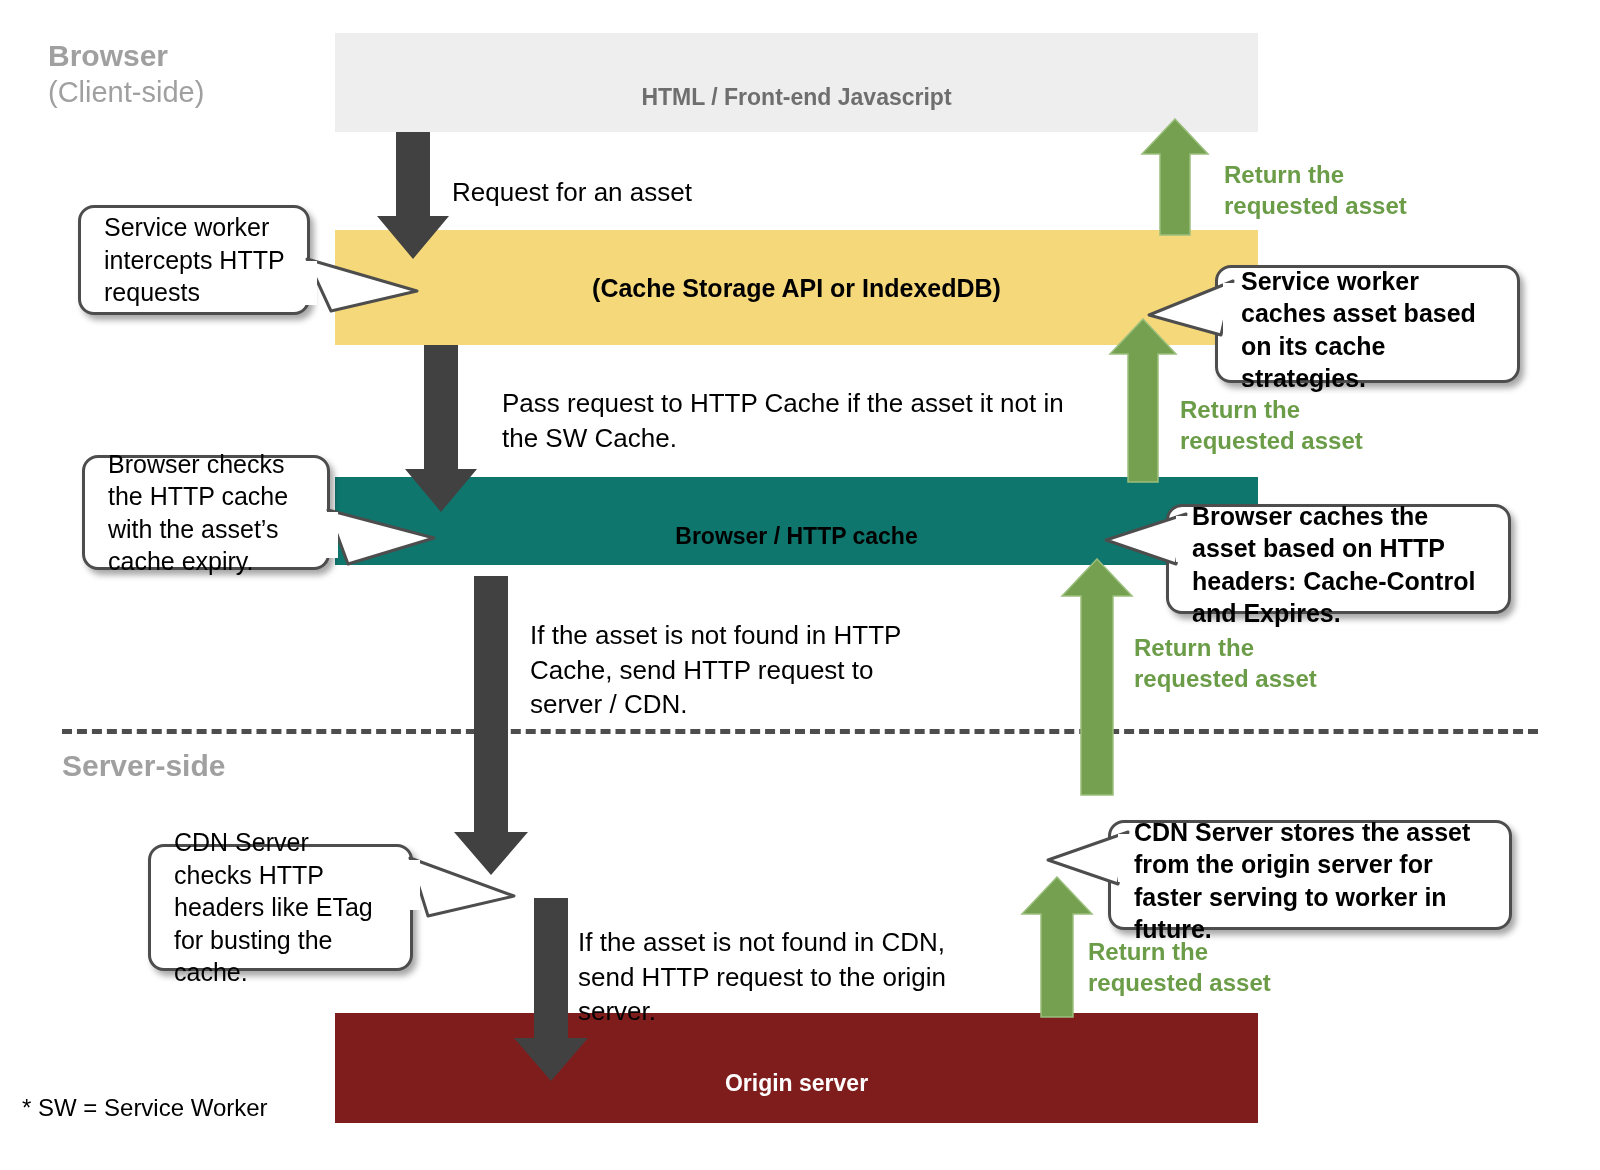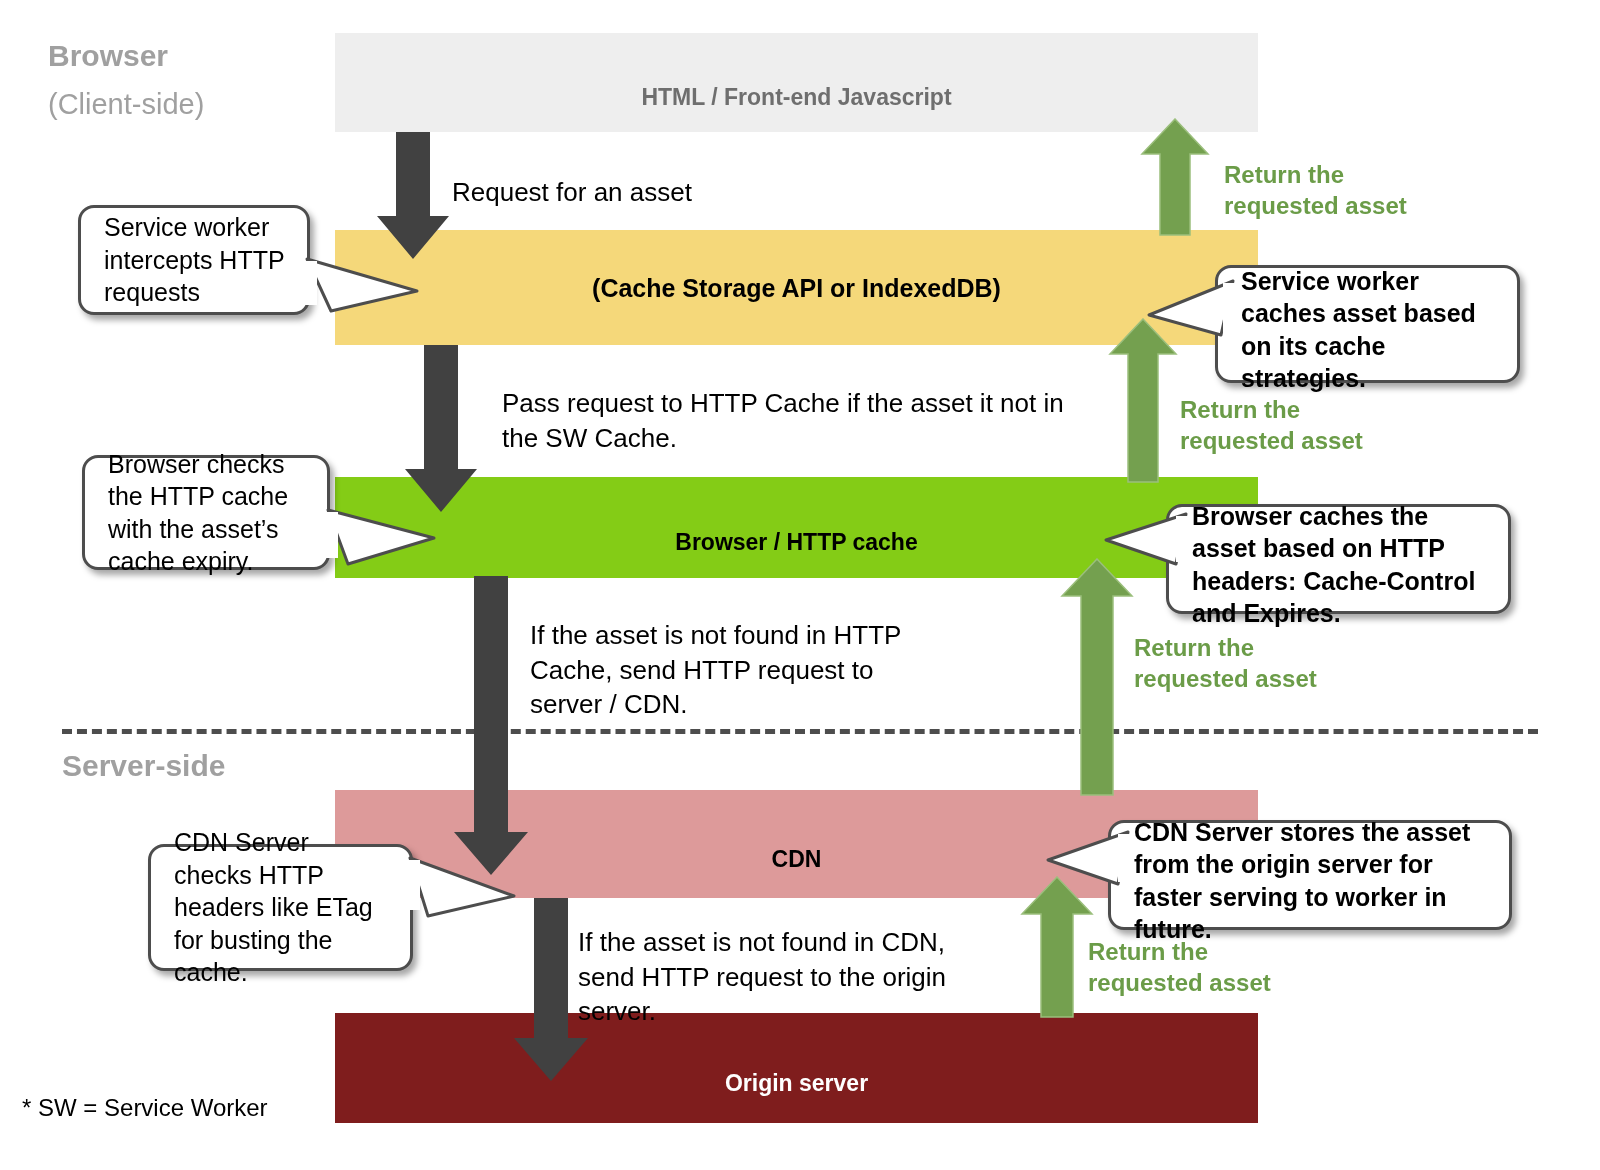--- a/index.html
+++ b/index.html
@@ -3,32 +3,32 @@
 <meta charset="utf-8">
 <style>
   html,body{margin:0;padding:0;background:#ffffff;}
   body{width:1600px;height:1170px;position:relative;overflow:hidden;
        font-family:"Liberation Sans","DejaVu Sans",sans-serif;}
   #stage{position:absolute;left:0;top:0;width:1600px;height:1170px;}
 
   
   .side-label{position:absolute;color:#a0a0a0;line-height:1.22;}
   .side-label .l1{font-size:30px;font-weight:bold;display:block;}
-  .side-label .l2{font-size:29px;font-weight:normal;display:block;margin-top:12px;}
+  .side-label .l2{font-size:29px;font-weight:normal;display:block;}
 
   
   .bar{position:absolute;left:335px;width:923px;display:flex;
        flex-direction:column;align-items:center;justify-content:center;
        text-align:center;}
   .bar .t1{font-size:23px;font-weight:bold;line-height:1.18;margin-top:31px;}
   .bar .t2{font-size:25px;font-weight:bold;line-height:1.2;}
 
   #bar-html{top:33px;height:99px;background:#eeeeee;color:#6e6e6e;}
   #bar-sw{top:230px;height:115px;background:#f5d87a;color:#000;}
-  #bar-http{top:477px;height:101px;background:#84cc16;color:#000;}
+  #bar-http{top:477px;height:88px;background:#0f766e;color:#000;}
   #bar-cdn{top:790px;height:108px;background:#dd9a9a;color:#000;}
   #bar-origin{top:1013px;height:110px;background:#7f1d1d;color:#ffffff;}
 
   
   .arrow{position:absolute;}
   .arrow svg{display:block;}
 
   
   .note{position:absolute;font-size:26px;color:#000;line-height:1.33;}
 
@@ -76,23 +76,20 @@
   </div>
 
   <div class="bar" id="bar-sw">
     <span class="t2">(Cache Storage API or IndexedDB)</span>
   </div>
 
   <div class="bar" id="bar-http">
     <span class="t1">Browser / HTTP cache</span>
   </div>
 
-  <div class="bar" id="bar-cdn">
-    <span class="t1">CDN</span>
-  </div>
 
   <div class="bar" id="bar-origin">
     <span class="t1">Origin server</span>
   </div>
 
   <div class="arrow" style="left:376px;top:132px;">
     <svg width="74" height="128" viewBox="0 0 74 128">
       <polygon points="20,0 54,0 54,84 73,84 37,127 1,84 20,84" fill="#414141"></polygon>
     </svg>
   </div>

